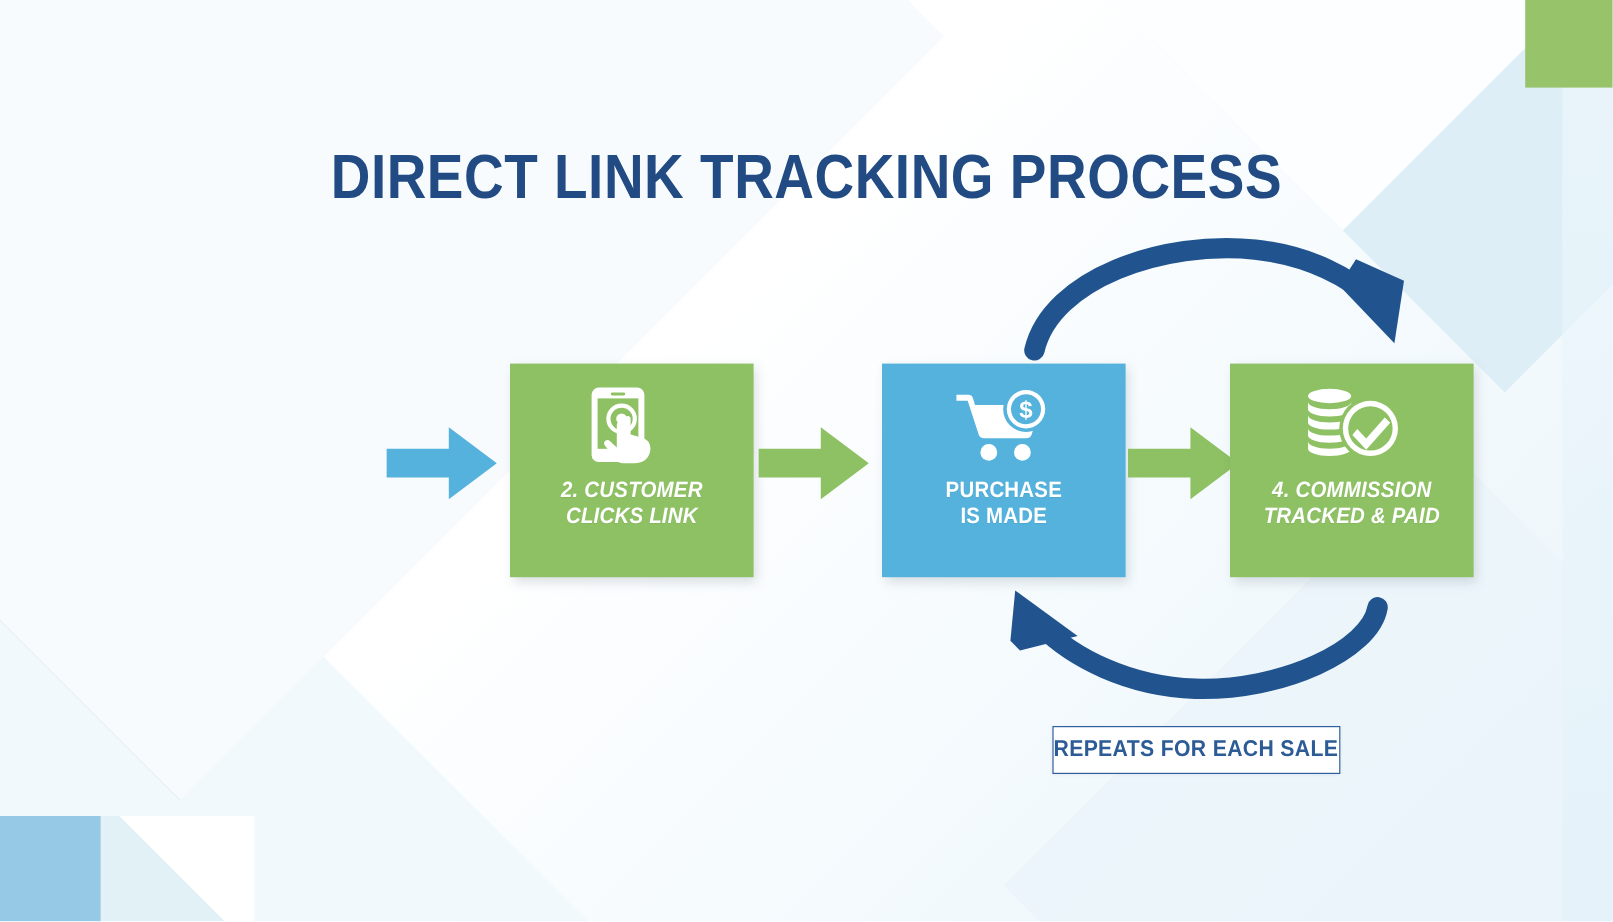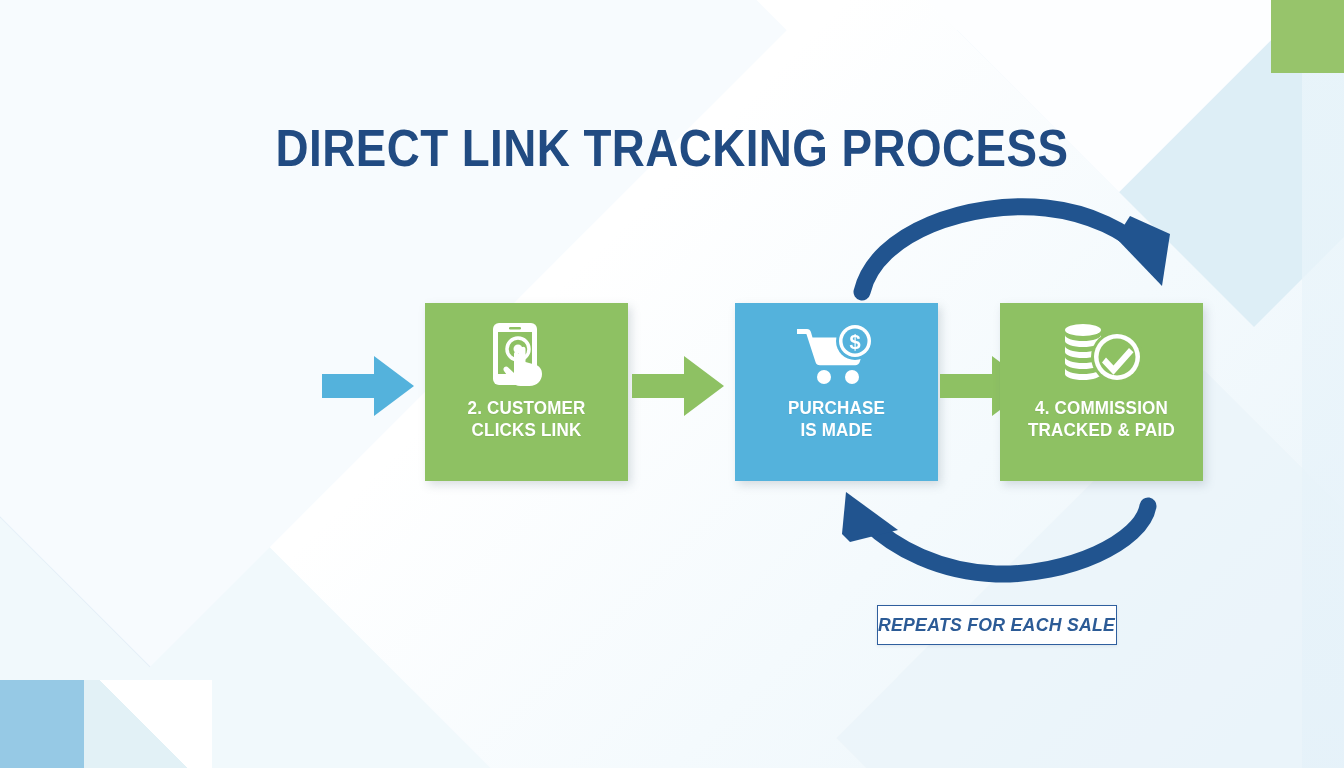--- a/index.html
+++ b/index.html
@@ -109,21 +109,21 @@
     width: 203px;
     height: 178px;
     box-shadow: 3px 4px 9px rgba(90,110,125,0.22);
     display: flex;
     flex-direction: column;
     align-items: center;
     justify-content: flex-start;
     color: #ffffff;
   }
   .step-box.blue  { background: #54b2dc; }
-  .step-box.green { background: #8ec163; }
+  .step-box.green { background: #8ec163; font-style: italic; }
 
   .step-icon {
     margin-top: 18px;
     height: 66px;
     display: flex;
     align-items: center;
     justify-content: center;
   }
   .step-label {
     margin-top: 10px;
@@ -158,21 +158,20 @@
   .repeats-badge {
     position: absolute;
     left: 877px; top: 605px;
     width: 238px; height: 38px;
     border: 1.6px solid #2f5f9e;
     background: #ffffff;
     display: flex;
     align-items: center;
     justify-content: center;
     box-shadow: 0 1px 3px rgba(70,90,120,.12);
-    font-style: italic;
   }
   .repeats-badge span {
     font-family: "Liberation Sans Narrow", "Liberation Sans", sans-serif;
     font-size: 19px;
     font-weight: bold;
     letter-spacing: .3px;
     color: #2c5b96;
     transform: scaleX(.93);
     white-space: nowrap;
   }
@@ -244,21 +243,21 @@
     <div class="step-label">PURCHASE
 IS MADE</div>
   </div>
 
   <div class="conn-arrow" style="left:940px;">
     <svg width="92" height="72" viewBox="0 0 92 72" aria-hidden="true">
       <polygon points="0,24 52,24 52,6 92,36 52,66 52,48 0,48" fill="#8ec163"></polygon>
     </svg>
   </div>
 
-  <div class="step-box green" style="left:1000px;align-items:center;">
+  <div class="step-box green" style="left:1025px;align-items:center;">
     <div class="step-icon">
       <svg width="86" height="62" viewBox="0 0 86 62" aria-hidden="true">
         <g fill="#ffffff">
           <ellipse cx="24" cy="7" rx="18" ry="6"></ellipse>
           <path d="M6 12c0 3.3 8 6 18 6s18-2.7 18-6v6c0 3.3-8 6-18 6s-18-2.7-18-6z"></path>
           <path d="M6 23c0 3.3 8 6 18 6s18-2.7 18-6v6c0 3.3-8 6-18 6s-18-2.7-18-6z"></path>
           <path d="M6 34c0 3.3 8 6 18 6s18-2.7 18-6v6c0 3.3-8 6-18 6s-18-2.7-18-6z"></path>
           <path d="M6 45c0 3.3 8 6 18 6s18-2.7 18-6v6c0 3.3-8 6-18 6s-18-2.7-18-6z"></path>
           <circle cx="58" cy="34" r="26" fill="#8ec163"></circle>
           <circle cx="58" cy="34" r="23"></circle>

